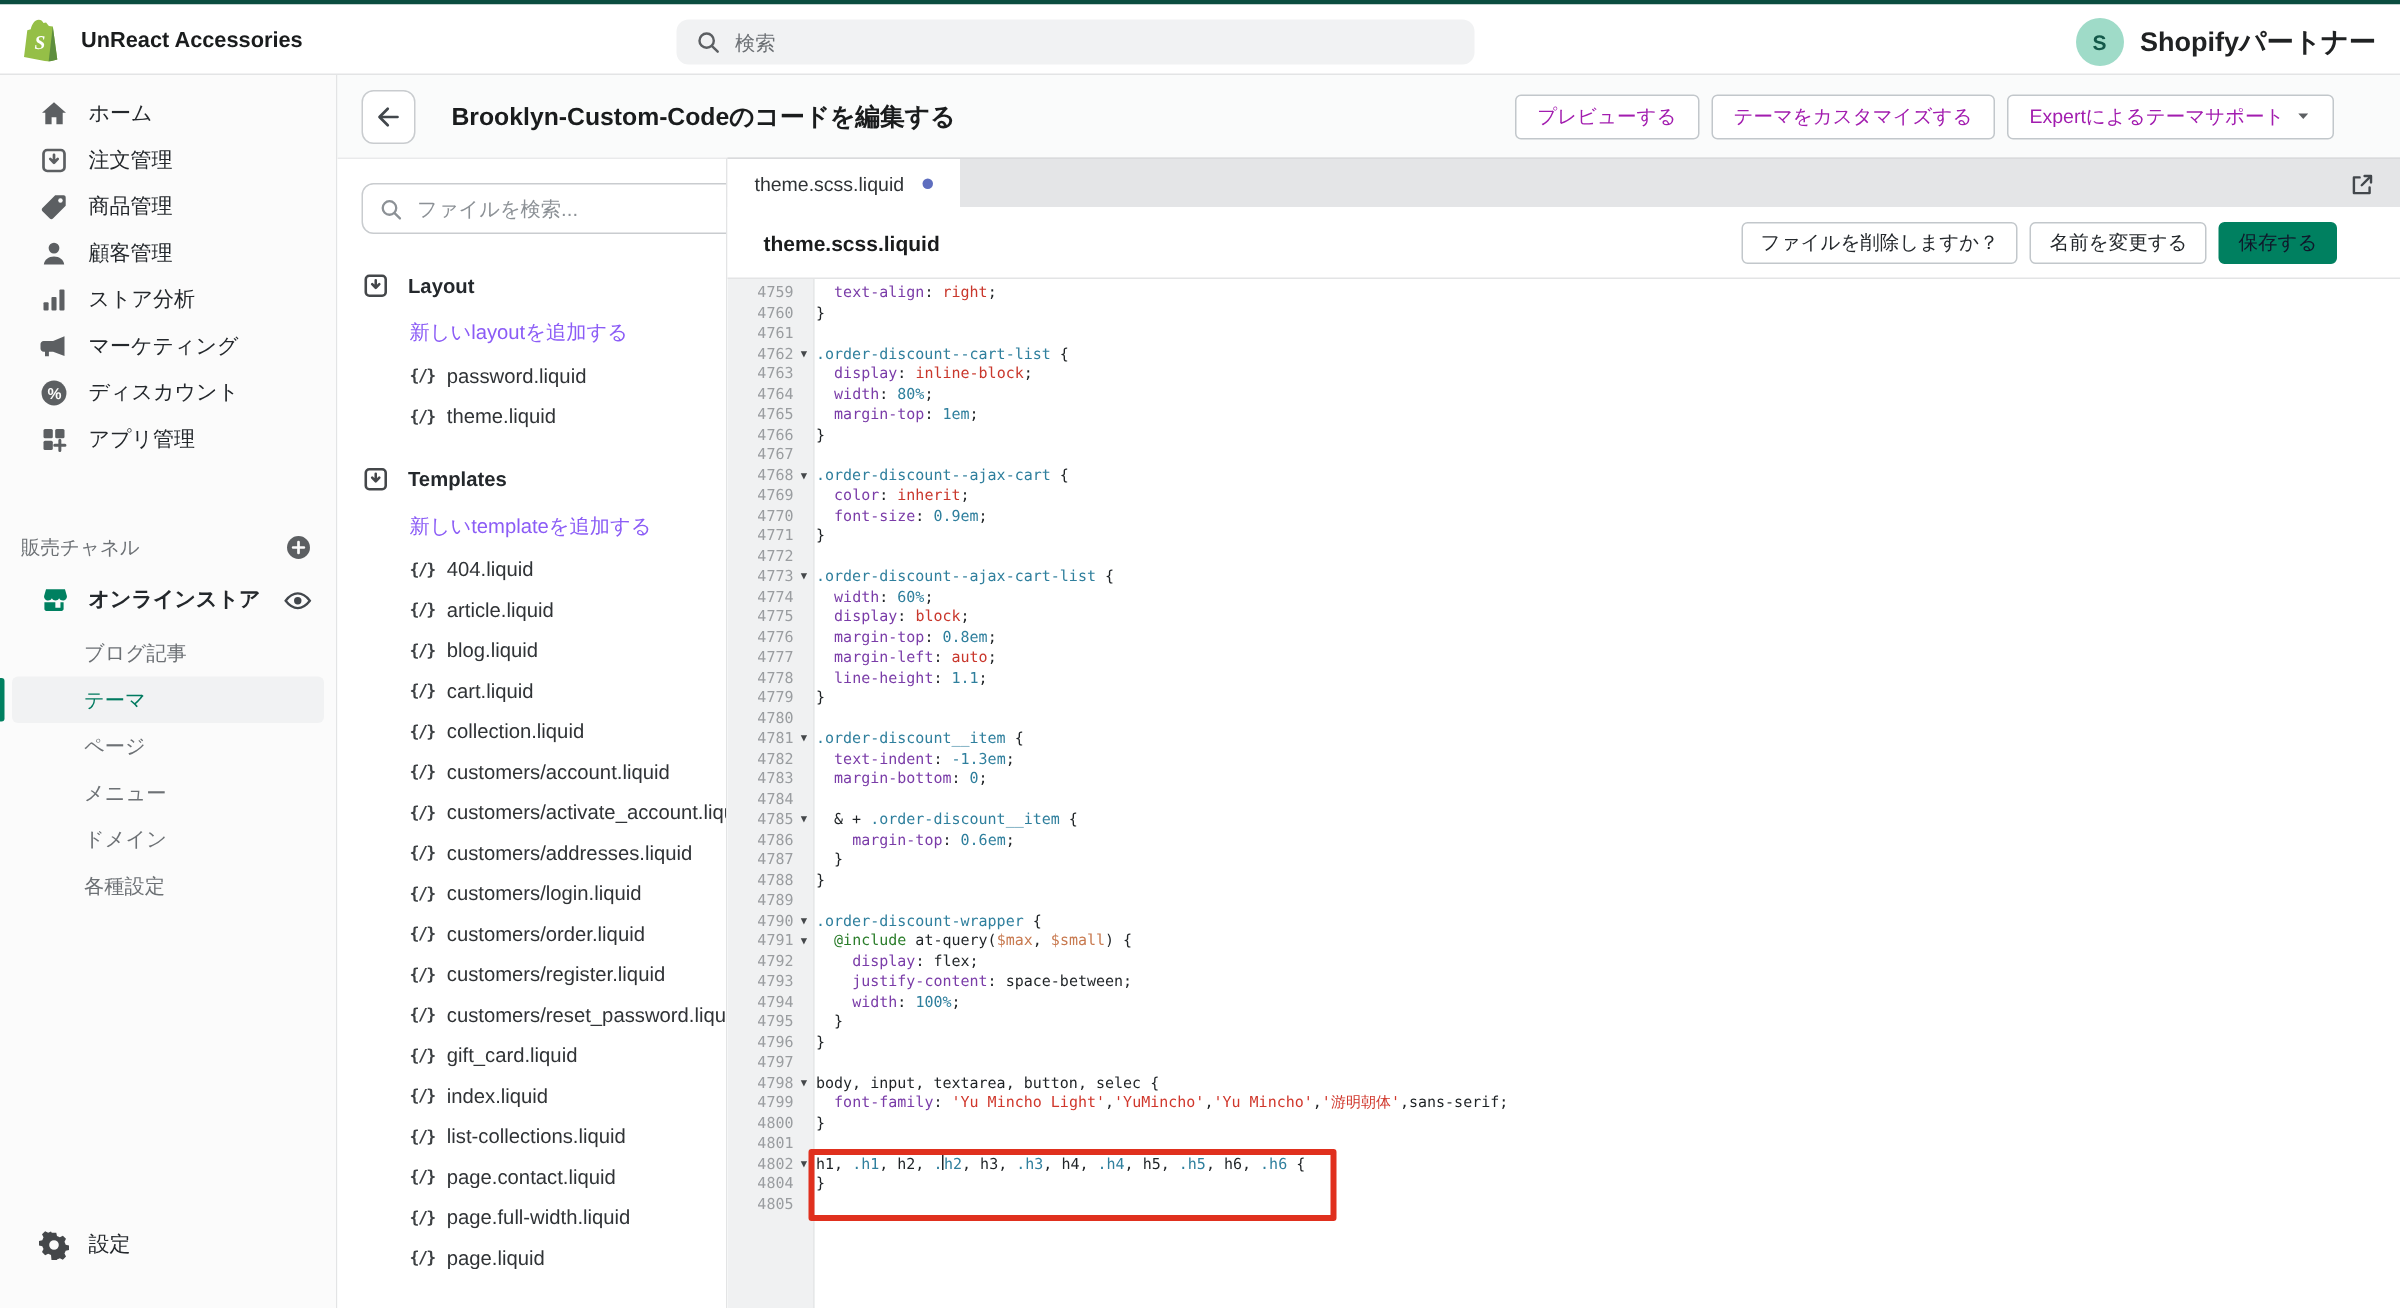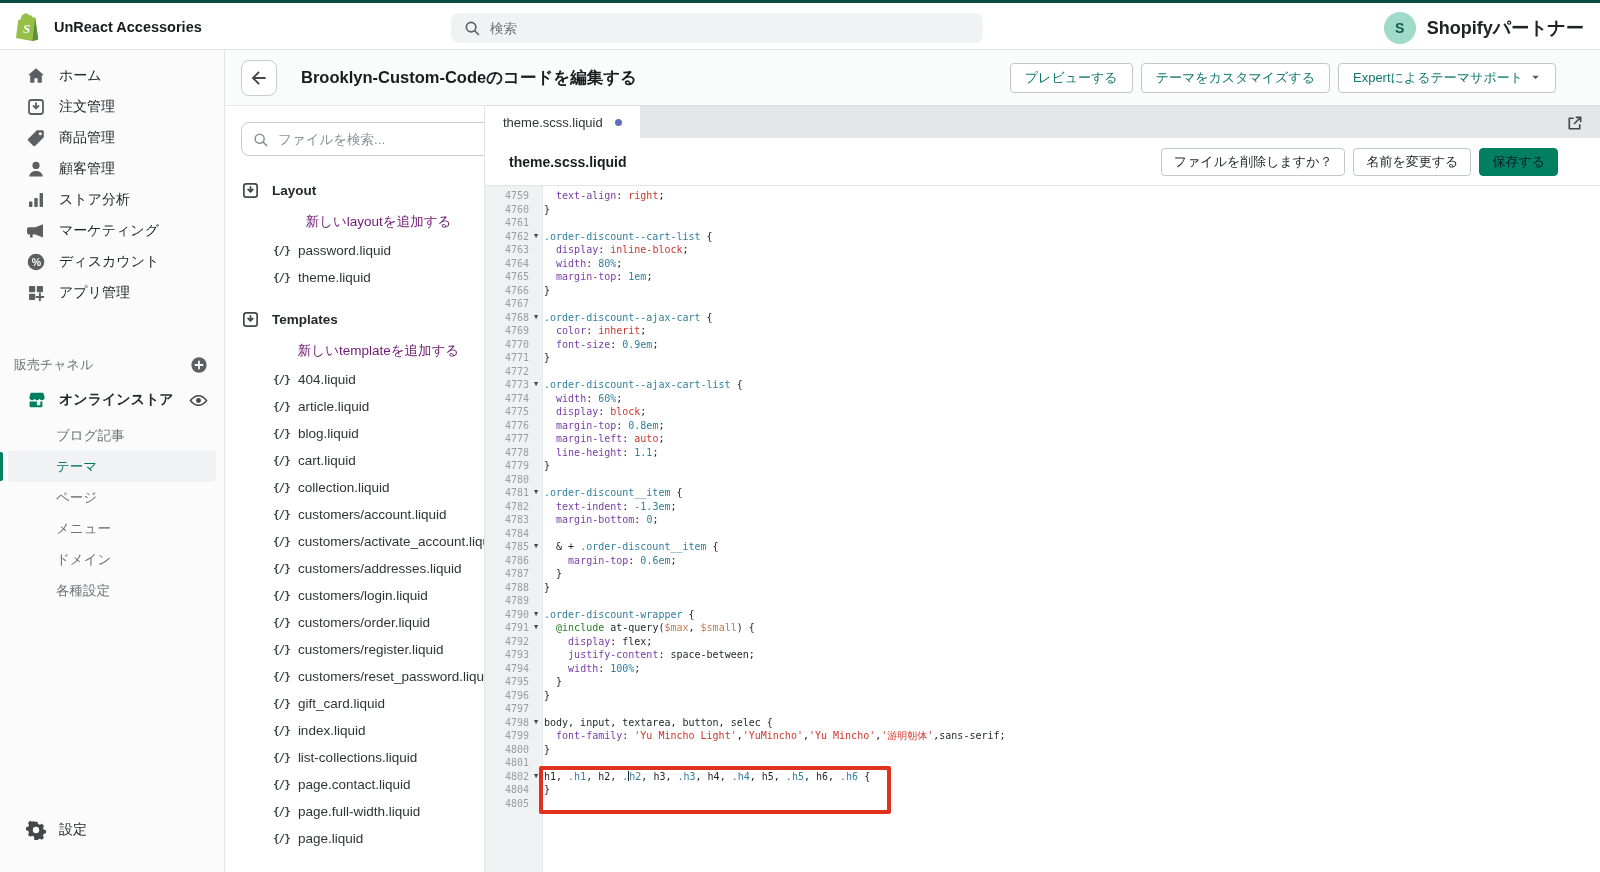--- a/index.html
+++ b/index.html
@@ -35,29 +35,29 @@
   .sub-item.active { background:#f1f2f3; color:#007a5f; font-weight:500; }
   .sub-item.active::before { content:""; position:absolute; left:-8px; top:1px; bottom:1px; width:3px; background:#008060; border-radius:0 2px 2px 0; }
   .settings-row { position:absolute; bottom:26px; left:0; right:0; height:32px; display:flex; align-items:center; gap:13px; padding-left:26px; font-size:14px; font-weight:400; color:#24282c; cursor:pointer; }
 
   
   .main { position:absolute; left:225px; top:50px; right:0; bottom:0; background:#fafbfb; }
   .page-header { position:absolute; top:0; left:0; right:0; height:55px; display:flex; align-items:center; gap:24px; padding:0 44px 0 16px; }
   .back-btn { width:36px; height:36px; background:#fff; border:1px solid #c9cccf; border-radius:8px; display:flex; align-items:center; justify-content:center; cursor:pointer; flex:none; }
   .page-title { font-size:16.5px; font-weight:600; color:#1a1c1d; }
   .header-actions { margin-left:auto; display:flex; gap:8px; }
-  .btn { height:30px; padding:0 14px; background:#fff; border:1px solid #c2c7cb; border-radius:4px; font-size:13px; color:#0f766e; display:flex; align-items:center; gap:7px; cursor:pointer; white-space:nowrap; font-family:inherit; }
+  .btn { height:30px; padding:0 14px; background:#fff; border:1px solid #c2c7cb; border-radius:4px; font-size:13px; color:#a21caf; display:flex; align-items:center; gap:7px; cursor:pointer; white-space:nowrap; font-family:inherit; }
 
   
   .file-panel { position:absolute; top:55px; left:0; width:260px; bottom:0; background:#fff; border-right:1px solid #e3e4e5; border-top:1px solid #e9eaeb; padding:16px 0 0 16px; overflow:hidden; }
   .file-search { width:264px; height:34px; border:1px solid #c9cccf; border-radius:8px; background:#fff; display:flex; align-items:center; gap:9px; padding:0 10px; }
   .file-search input { flex:1; border:none; outline:none; background:transparent; font-size:13.5px; color:#44474a; font-family:inherit; min-width:0; }
   .file-search input::placeholder { color:#8c9196; }
   .file-section-header { margin-top:25px; display:flex; align-items:center; gap:12px; font-size:13.5px; font-weight:600; color:#24282c; }
-  .add-link { display:block; margin:13px 0 0 32px; color:#701a75; font-size:13.5px; text-decoration:none; cursor:pointer;text-align:center; }
+  .add-link { display:block; margin:13px 0 0 32px; color:#8b5cf6; font-size:13.5px; text-decoration:none; cursor:pointer; }
   .file-item { display:flex; align-items:center; gap:8px; margin:12px 0 0 32px; font-size:13.5px; color:#303336; white-space:nowrap; overflow:hidden; cursor:pointer; }
   .codeglyph { font-family:"DejaVu Sans Mono",monospace; font-weight:700; font-size:11px; letter-spacing:-1px; color:#3d4144; flex:none; }
 
   
   .editor { position:absolute; top:55px; left:260px; right:0; bottom:0; }
   .tabbar { position:absolute; top:0; left:0; right:0; height:33px; background:#e4e5e7; border-top:1px solid #d9dadc; }
   .tab { position:absolute; left:0; top:0; bottom:0; background:#fff; display:flex; align-items:center; gap:12px; padding:0 18px; font-size:13px; color:#303336; cursor:pointer; }
   .dot { width:7px; height:7px; border-radius:50%; background:#5e6ebf; }
   .expand-btn { position:absolute; right:14px; top:5px; width:24px; height:24px; display:flex; align-items:center; justify-content:center; cursor:pointer; }
   .file-header { position:absolute; top:33px; left:0; right:0; height:48px; background:#fff; border-bottom:1px solid #e3e4e5; display:flex; align-items:center; padding:0 42px 0 24px; }

